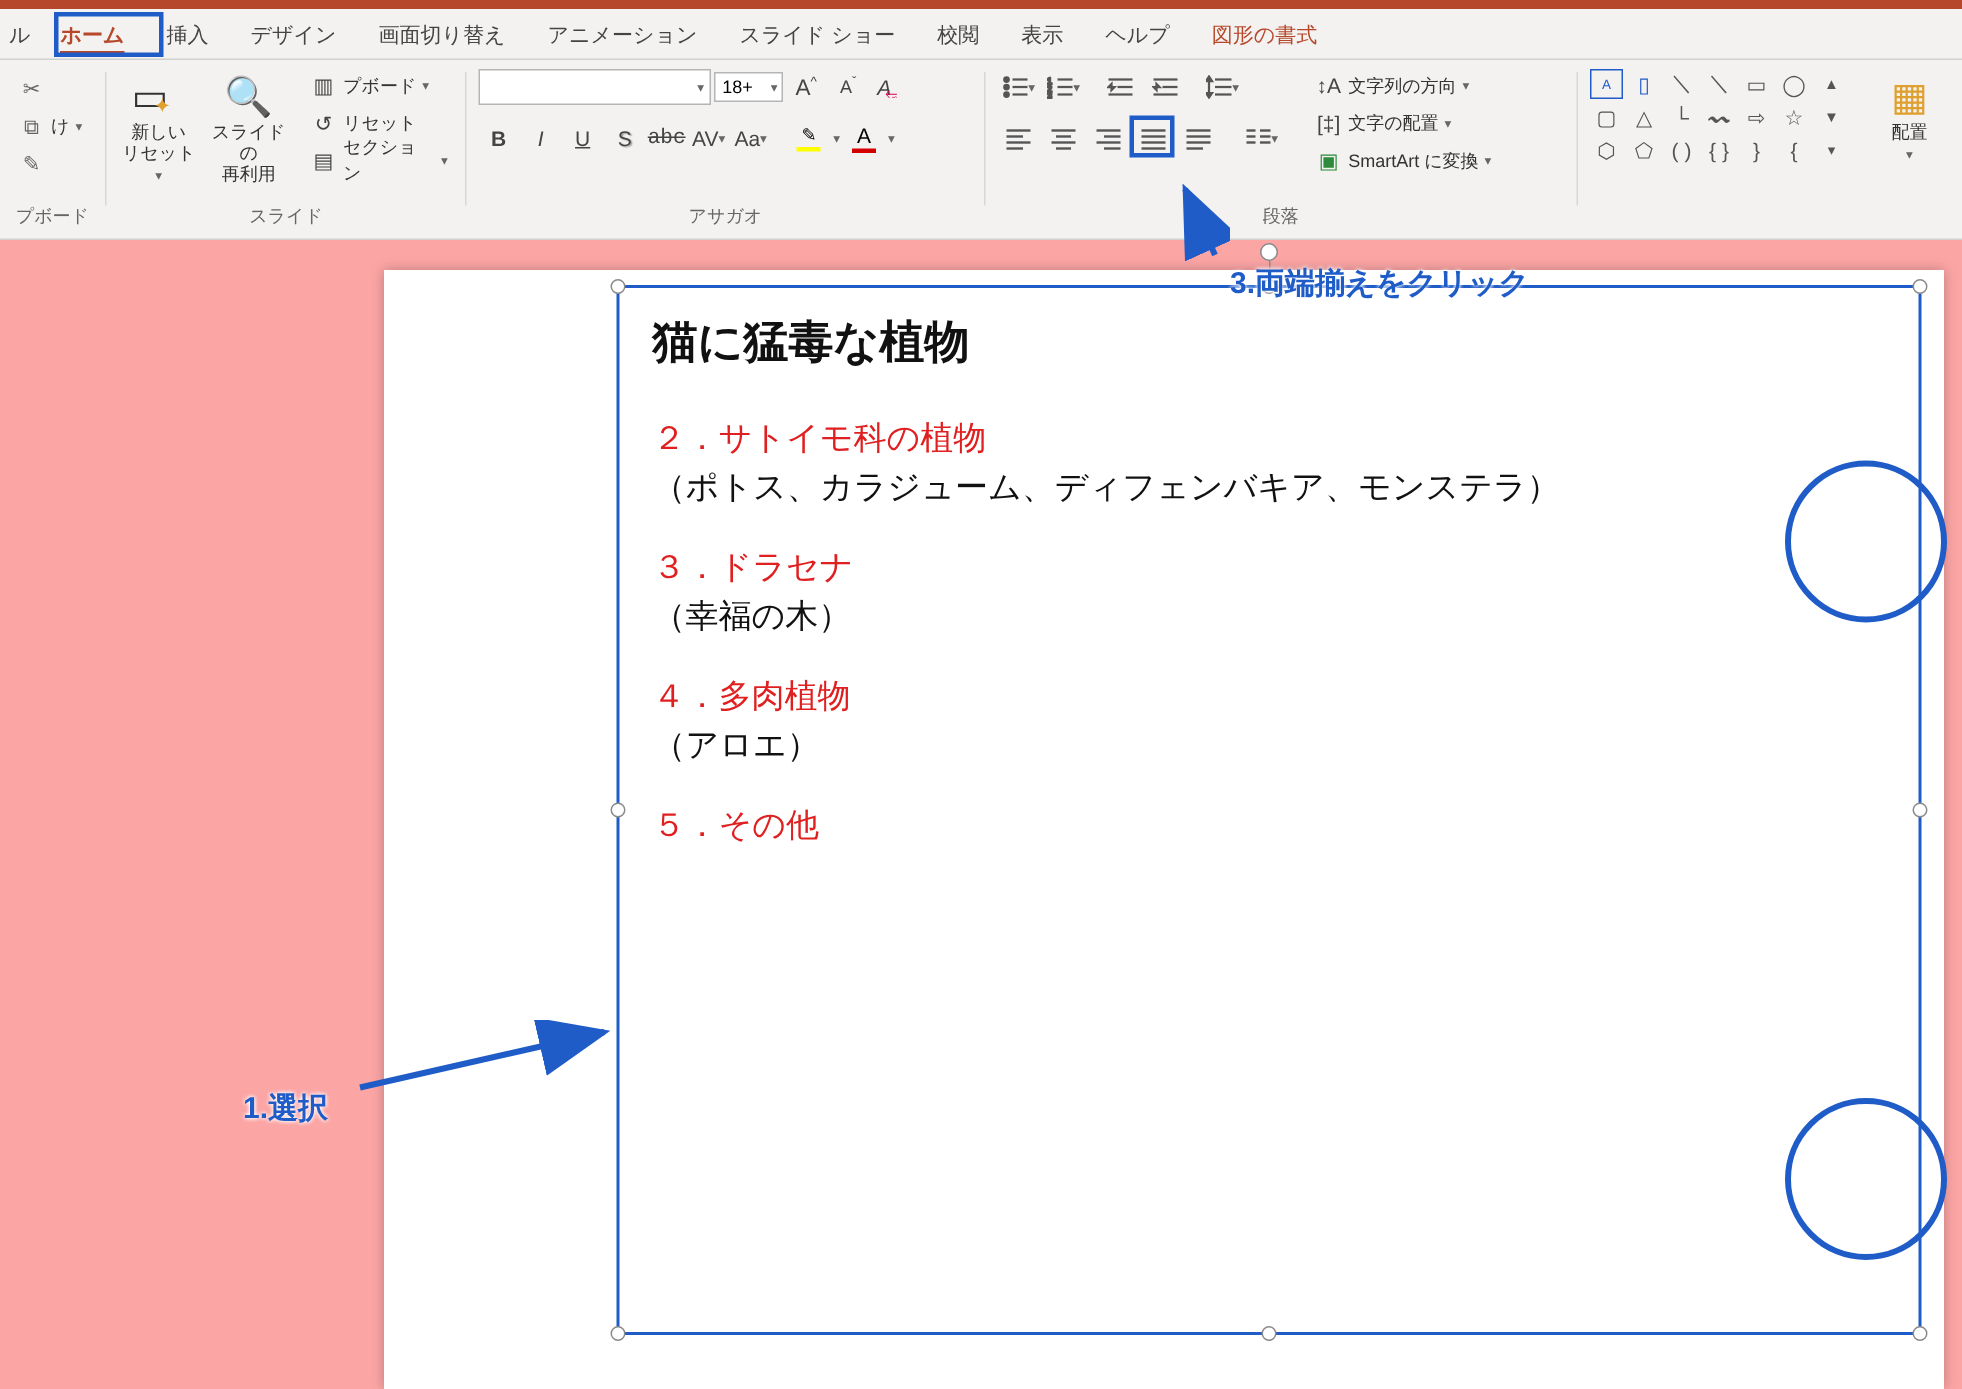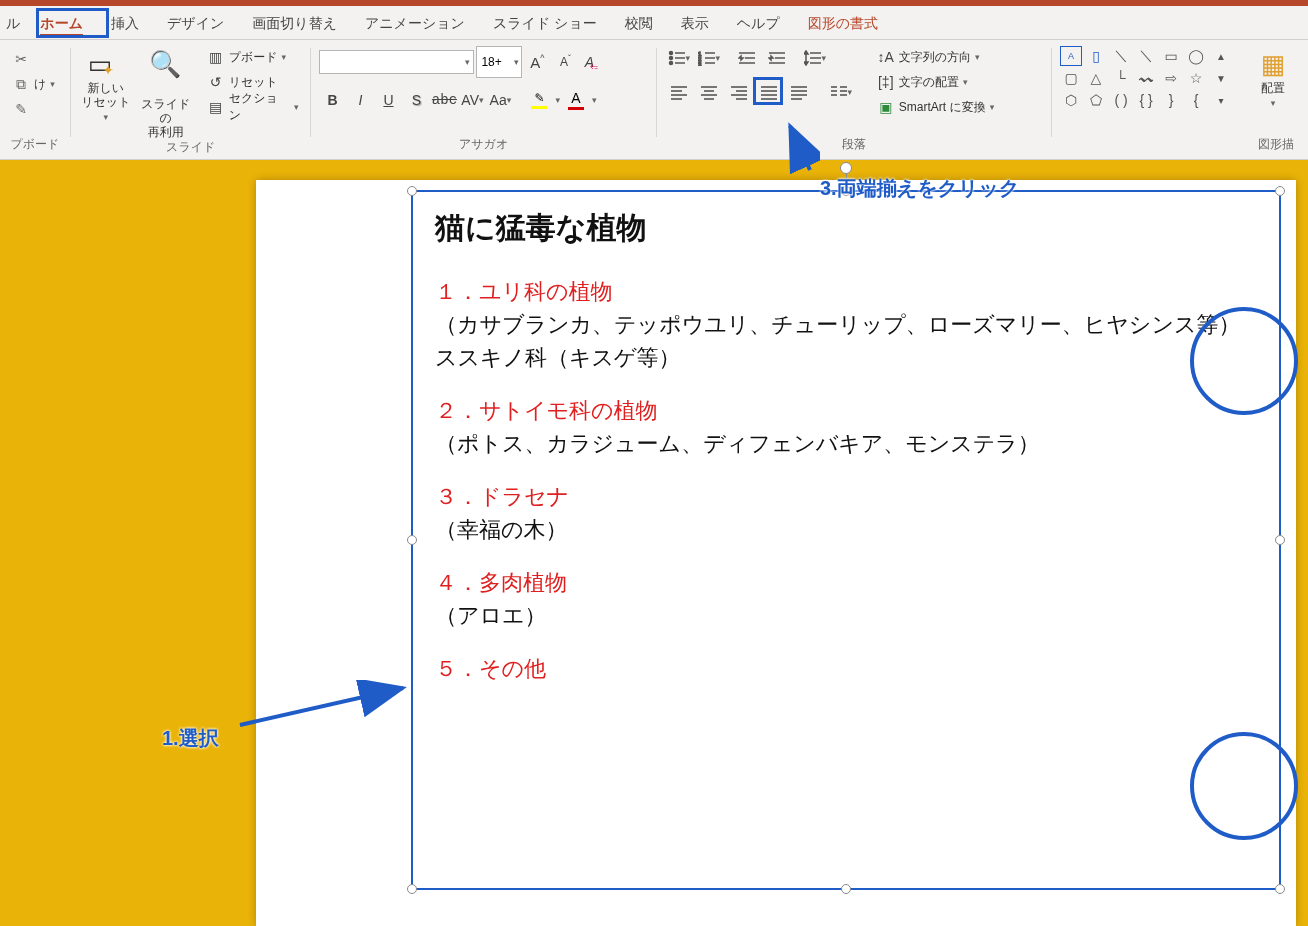--- a/index.html
+++ b/index.html
@@ -30,42 +30,42 @@
   
   .stack { display: flex; flex-direction: column; gap: 3px; }
   .mini-row { display: flex; align-items: center; gap: 4px; font-size: 12px; color: #333; height: 22px; padding: 0 4px; }
   .mini-row .mi { width: 18px; height: 18px; display:flex;align-items:center;justify-content:center; font-size: 14px; color: #444;}
   
   .clipb .stack .mi { color: #666; }
   
   
   .font-name { width: 155px; height: 24px; border: 1px solid #b5b5b5; background: #fff; display: flex; align-items: center; padding: 0 6px; position: relative; }
   .font-name .dd { position:absolute; right:4px; font-size:9px; color:#666;}
-  .font-size { width: 46px; height: 32px; border: 1px solid #b5b5b5; background: #fff; display: flex; align-items: center; padding: 4px 4px; position: relative;}
+  .font-size { width: 46px; height: 20px; border: 1px solid #b5b5b5; background: #fff; display: flex; align-items: center; padding: 4px 4px; position: relative;}
   .font-size .dd { position:absolute; right:3px; font-size:9px; color:#666;}
   .btn-sq { width: 26px; height: 24px; display:flex;align-items:center;justify-content:center; color:#444; font-size:14px;}
   .btn-row { display:flex; align-items:center; gap:2px; }
   .strike { text-decoration: line-through; font-family: Liberation Mono, monospace; }
   
   
   .color-split { display:flex; flex-direction:column; align-items:center; width:28px; height:24px; justify-content:center; position:relative;}
   .color-split .bar { width:16px; height:3px; margin-top:1px;}
   
   
   .para-btn { width: 28px; height: 24px; display:flex;align-items:center;justify-content:center; position:relative;}
   .para-btn svg { display:block;}
   .justify-highlight { border: 3px solid #1f5cc7; padding:0; width:30px; height:28px; position:absolute; top:-3px; left:-2px;}
   
   .para-right .mini-row { font-size: 12px; }
   
   .shapes-gallery { display:grid; grid-template-columns: repeat(7, 22px); grid-auto-rows: 20px; gap: 2px 3px; }
   .shape-cell { width:22px; height:20px; display:flex;align-items:center;justify-content:center; color:#555; font-size:14px;}
   
   
-  .workspace { position: absolute; left:0; right:0; top: 160px; bottom:0; background: #eab308; }
+  .workspace { position: absolute; left:0; right:0; top: 160px; bottom:0; background: #fca5a5; }
   .slide { position: absolute; left: 256px; top: 20px; width: 1040px; height: 746px; background: #fff; box-shadow: 0 0 8px rgba(0,0,0,.25); }
   
   .textbox { position: absolute; left: 155px; top: 10px; width: 870px; height: 700px; border: 2.5px solid #1f5cc7; background: #fff; padding: 16px 22px 16px 22px; }
   
   .h { position:absolute; width:10px; height:10px; border:1.5px solid #8a8a8a; background:#fff; border-radius:50%; }
   .h.tl { left:-6px; top:-6px; } .h.tr { right:-6px; top:-6px; }
   .h.bl { left:-6px; bottom:-6px; } .h.br { right:-6px; bottom:-6px; }
   .h.tm { left:50%; top:-6px; margin-left:-5px;} .h.bm { left:50%; bottom:-6px; margin-left:-5px;}
   .h.ml { left:-6px; top:50%; margin-top:-5px;} .h.mr { right:-6px; top:50%; margin-top:-5px;}
   .rot { position:absolute; left:50%; top:-30px; margin-left:-6px; width:12px;height:12px;border:1.5px solid #8a8a8a;border-radius:50%;background:#fff;}
@@ -127,21 +127,21 @@
   <div class="group" style="width:240px;">
     <div class="group-body">
       <div class="big-btn">
         <span class="ico">▭<span style="position:relative;left:-10px;top:6px;color:#e0a030;font-size:14px;">✦</span></span>
         <span class="cap" style="white-space:pre-line;">新しい
 リセット</span>
         <span class="drop-caret">▾</span>
       </div>
       <div class="big-btn">
         <span class="ico" style="color:#3a7dbf;">🔍</span>
-        <span class="cap" style="white-space:pre-line;margin-top:16px;">スライドの
+        <span class="cap" style="white-space:pre-line;">スライドの
 再利用</span>
       </div>
       <div class="stack" style="margin-left:4px;">
         <div class="mini-row">
             <span class="mi">▥</span>
             <span>プボード</span>
             <span class="drop-caret">▾</span>
           </div>
         <div class="mini-row">
             <span class="mi">↺</span>
@@ -393,46 +393,40 @@
         <div class="shape-cell">}</div>
         <div class="shape-cell">{</div>
         <div class="shape-cell" style="font-size:10px;">▾</div>
       </div>
       <div class="big-btn" style="margin-left:8px;">
         <span class="ico" style="color:#e0a030;">▦</span>
         <span class="cap">配置</span>
         <span class="drop-caret">▾</span>
       </div>
     </div>
-    <div class="group-title" style="text-align:right;padding-right:6px;">図形描</div>
   </div>
 </div>
 
 <div class="workspace">
   <div class="slide">
     <div class="textbox">
 
       <div class="rot"></div>
       <div class="h tl"></div>
       <div class="h tm"></div>
       <div class="h tr"></div>
       <div class="h ml"></div>
       <div class="h mr"></div>
       <div class="h bl"></div>
       <div class="h bm"></div>
       <div class="h br"></div>
 
       <div class="tb-title">猫に猛毒な植物</div>
       <div class="tb-body">
         <div class="para">
-          <span class="red">１．ユリ科の植物</span><br>
-          <span>（カサブランカ、テッポウユリ、チューリップ、ローズマリー、ヒヤシンス等）</span><br>
-          <span>ススキノ科（キスゲ等）</span>
-        </div>
-        <div class="para">
           <span class="red">２．サトイモ科の植物</span><br>
           <span>（ポトス、カラジューム、ディフェンバキア、モンステラ）</span>
         </div>
         <div class="para">
           <span class="red">３．ドラセナ</span><br>
           <span>（幸福の木）</span>
         </div>
         <div class="para">
           <span class="red">４．多肉植物</span><br>
           <span>（アロエ）</span>

